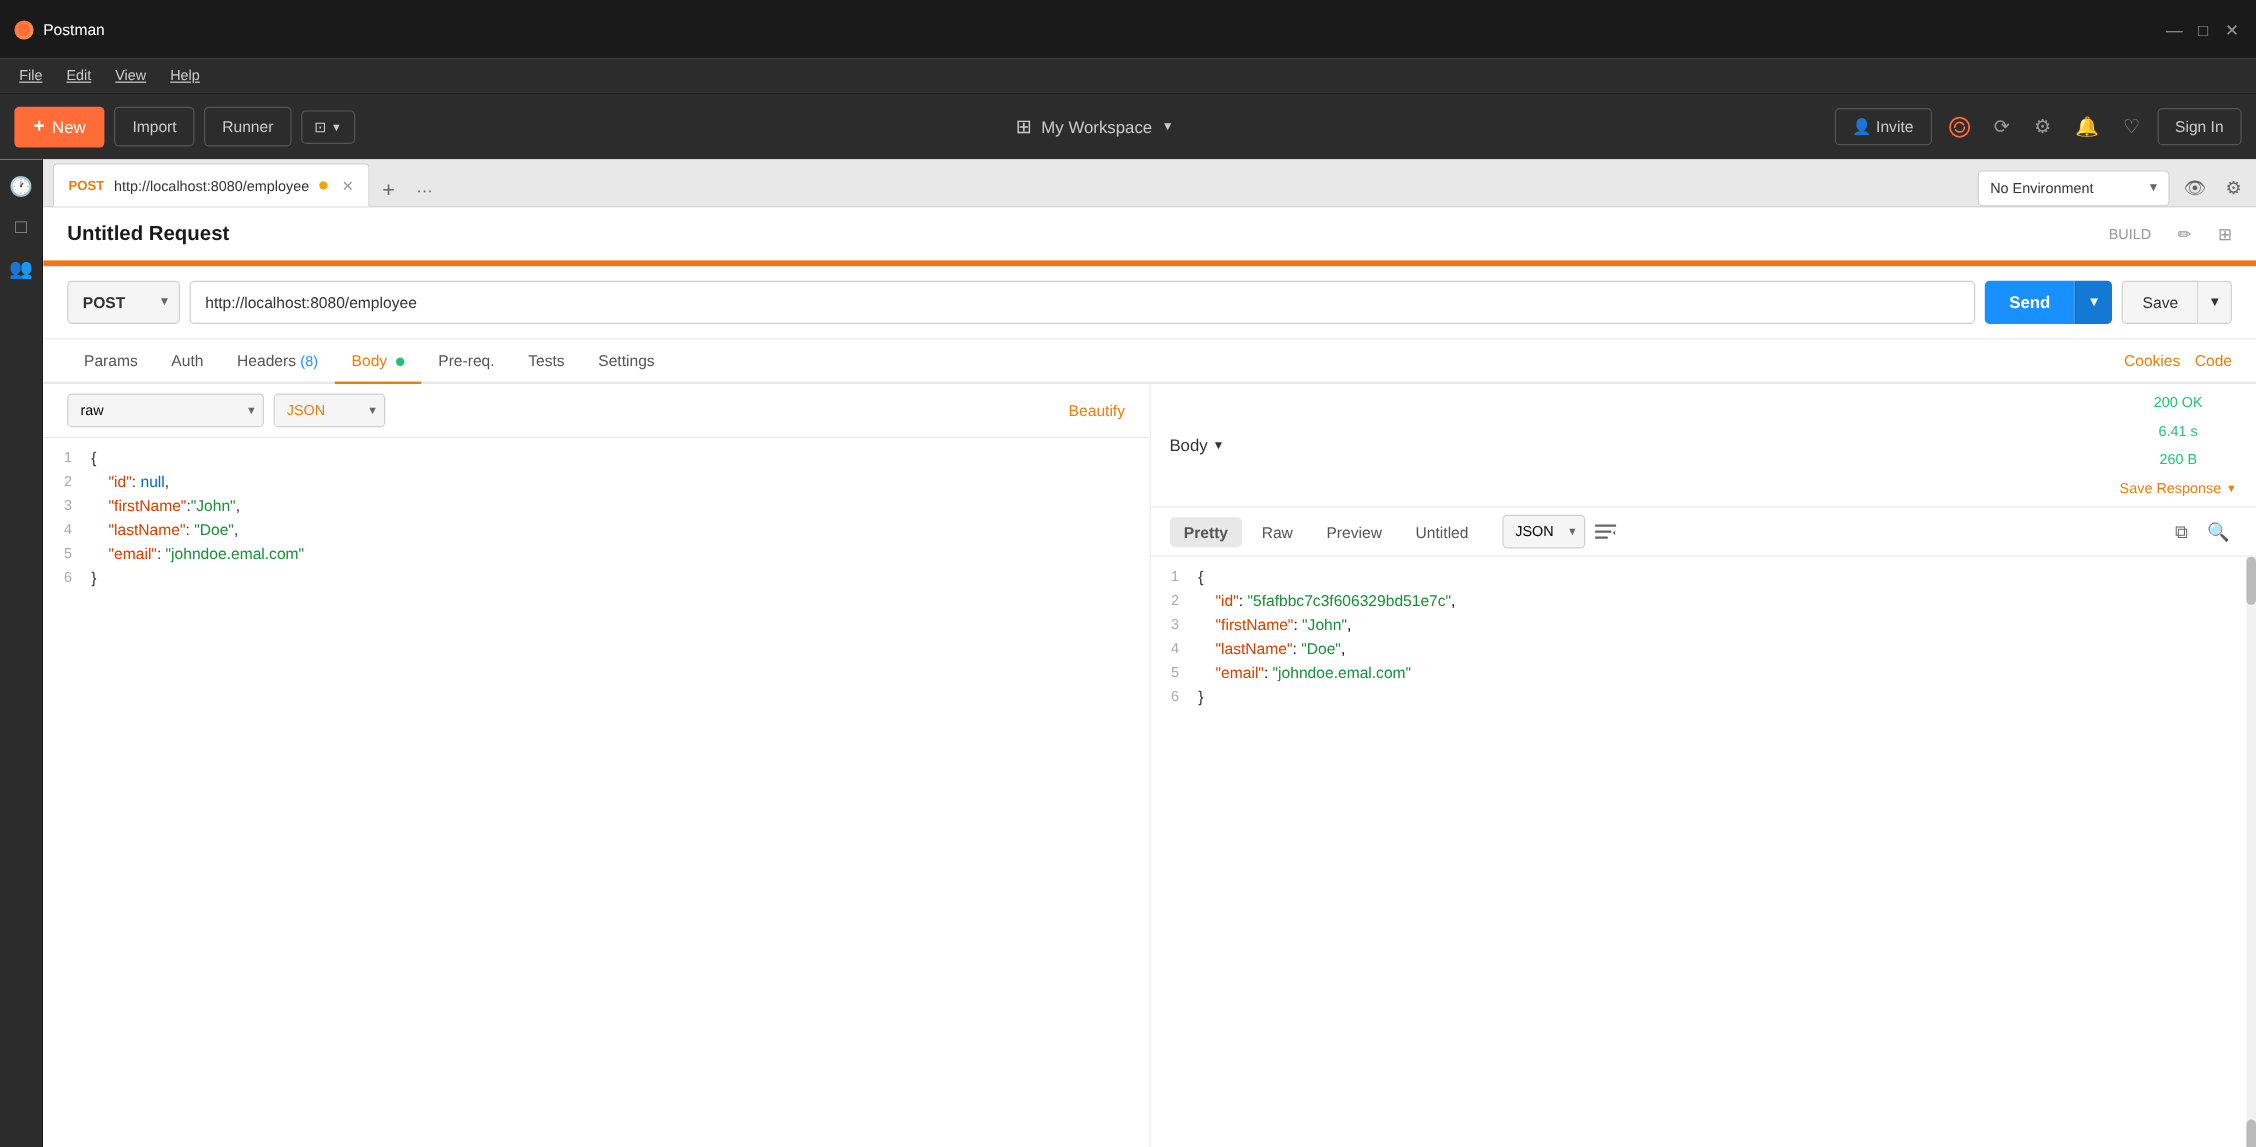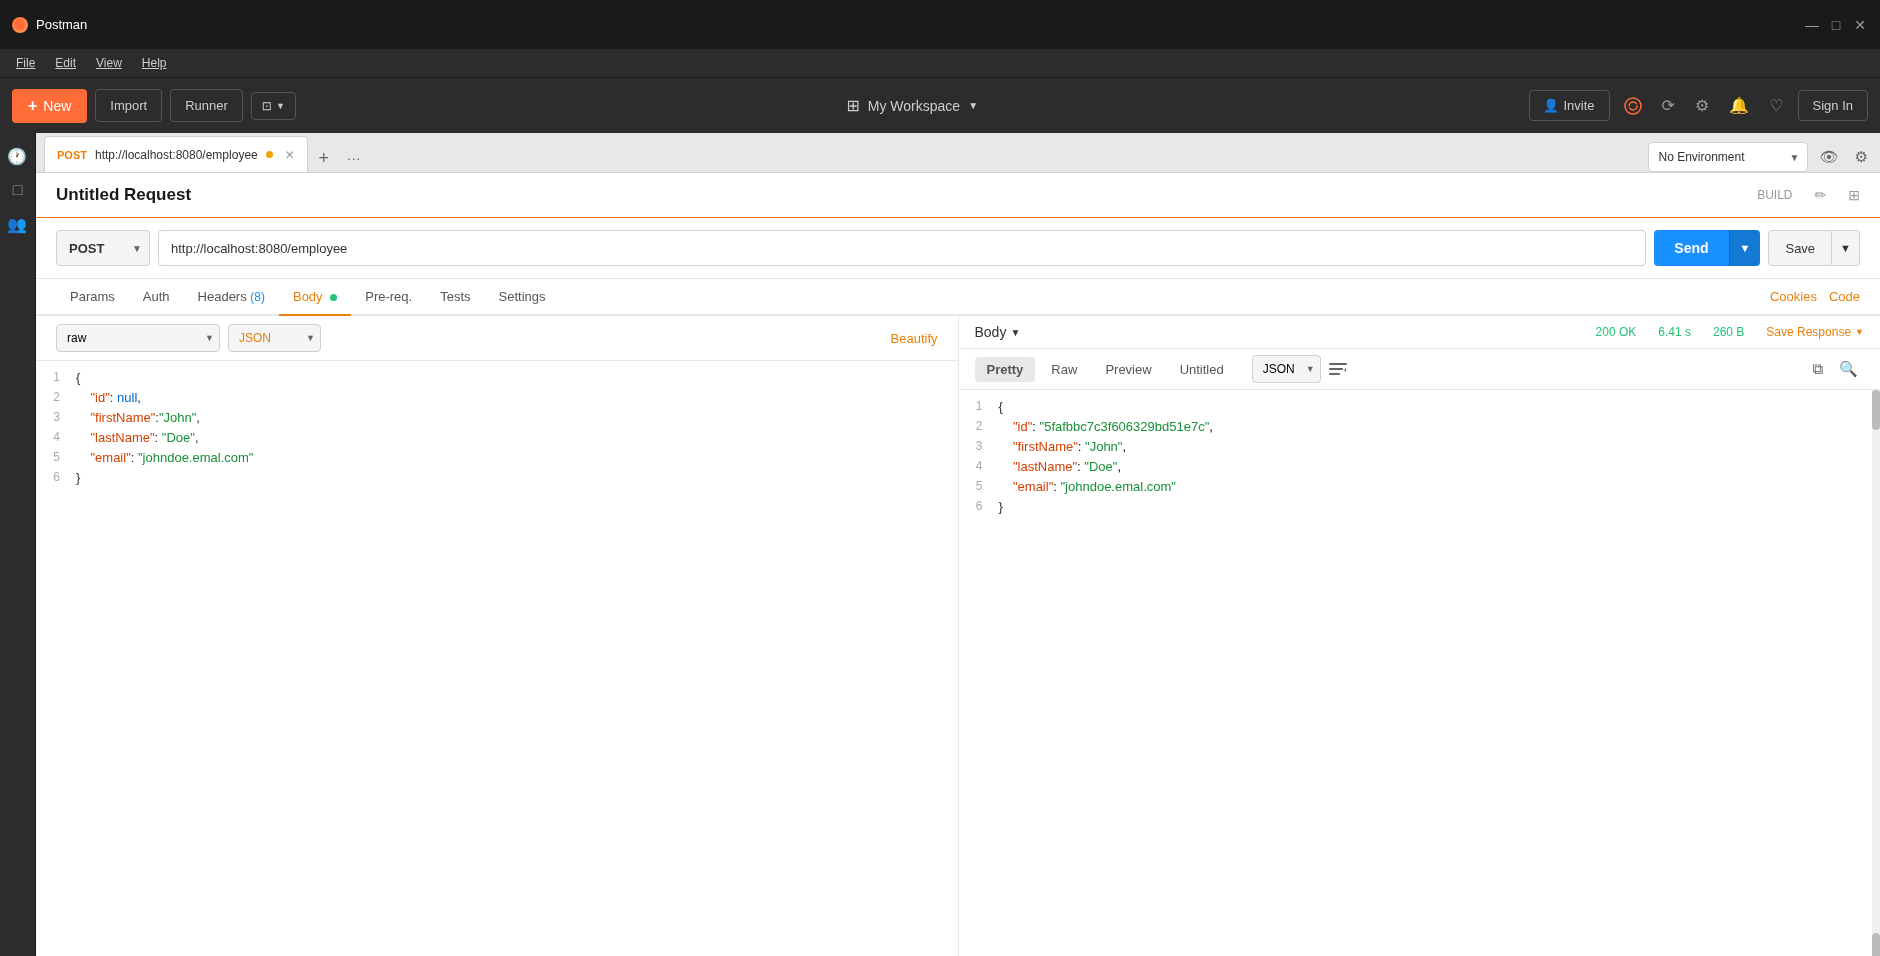--- a/index.html
+++ b/index.html
@@ -223,21 +223,21 @@
       flex-direction: column;
       overflow: hidden;
     }
 
     
     .request-header {
       padding: 12px 20px 0 20px;
       display: flex;
       align-items: center;
       justify-content: space-between;
-      border-bottom: 1px solid #f97316;
+      border-bottom: 5px solid #f97316;
       background: #fff;
     }
     .request-title { font-size: 17px; font-weight: 600; color: #1a1a1a; padding-bottom: 12px; }
     .build-label { color: #999; font-size: 12px; font-weight: 500; padding-bottom: 12px; display: flex; align-items: center; gap: 22px; }
     .build-icon { font-size: 14px; color: #999; cursor: pointer; }
 
     
     .url-bar {
       padding: 12px 20px;
       display: flex;
@@ -428,21 +428,21 @@
       background: #fff;
     }
     .response-header {
       display: flex;
       align-items: center;
       padding: 8px 16px;
       border-bottom: 1px solid #e8e8e8;
       gap: 8px;
     }
     .body-dropdown { background: none; border: none; font-size: 14px; font-weight: 500; color: #333; cursor: pointer; display: flex; align-items: center; gap: 4px; }
-    .response-stats { margin-left: auto; display: flex; gap: 22px; font-size: 12px; align-items: center; }
+    .response-stats { margin-left: auto; display: flex; gap: 10px; font-size: 12px; align-items: center; flex-direction: column; }
     .stat-ok { color: #21c275; font-weight: 500; }
     .stat-time { color: #21c275; font-weight: 500; }
     .stat-size { color: #21c275; font-weight: 400; }
     .save-response-btn { color: #e8800b; font-size: 12px; cursor: pointer; background: none; border: none; display: flex; align-items: center; gap: 4px; }
     .response-format-bar {
       display: flex;
       align-items: center;
       padding: 6px 16px;
       border-bottom: 1px solid #e8e8e8;
       gap: 4px;

